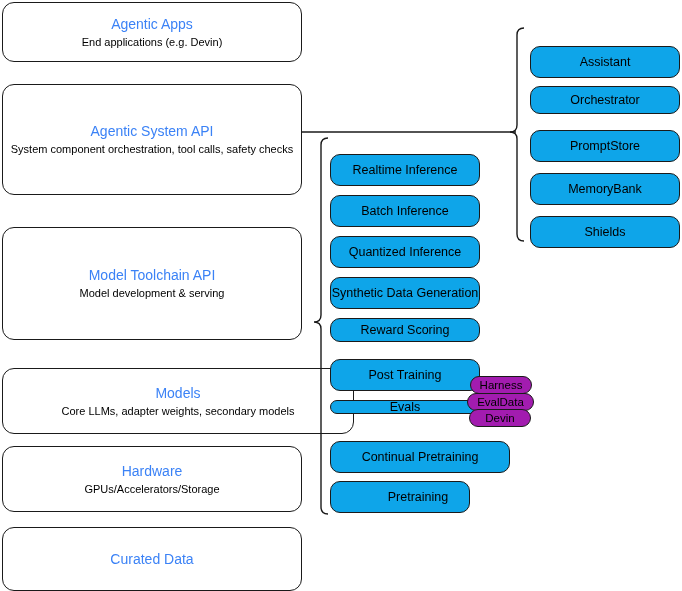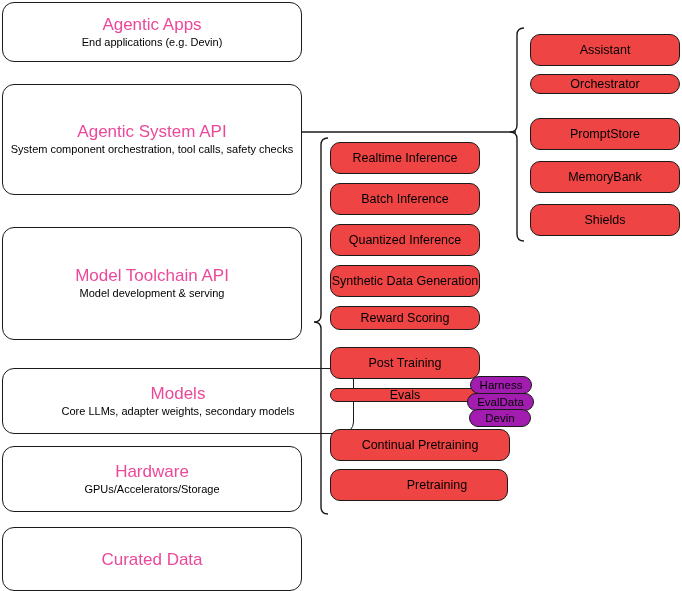--- a/index.html
+++ b/index.html
@@ -24,41 +24,42 @@
     border: 1.4px solid #1a1a1a;
     border-radius: 12px;
     background: #ffffff;
     display: flex;
     flex-direction: column;
     align-items: center;
     justify-content: center;
     text-align: center;
   }
   .box .title {
-    font-size: 17px;
+    font-size: 14px;
     line-height: 17px;
-    color: #ec4899;
+    color: #3b82f6;
     white-space: nowrap;
   }
   .box .subtitle {
     font-size: 11px;
     line-height: 13px;
     color: #000;
     margin-top: 3px;
     white-space: nowrap;
   }
   .pill-box {
     position: absolute;
     box-sizing: border-box;
     border: 1.4px solid #1a1a1a;
     border-radius: 10px;
-    background: #ef4444;
+    background: #0ea5e9;
     display: flex;
     align-items: center;
     justify-content: center;
+    margin-top: 12px;
   }
   .pill-box .label {
     font-size: 12.5px;
     line-height: 16px;
     white-space: nowrap;
   }
   .tag-pill {
     position: absolute;
     box-sizing: border-box;
     border: 1.4px solid #1a1a1a;
@@ -146,38 +147,38 @@
   </div>
   <div class="pill-box" style="left:330px; top:347px; width:150px; height:32px;">
     <span class="label">Post Training</span>
   </div>
   <div class="pill-box" style="left:330px; top:388px; width:150px; height:14px;align-items:center;">
     <span class="label">Evals</span>
   </div>
   <div class="pill-box" style="left:330px; top:429px; width:180px; height:32px;">
     <span class="label">Continual Pretraining</span>
   </div>
-  <div class="pill-box" style="left:330px; top:469px; width:178px; height:32px;padding-left:36px;">
+  <div class="pill-box" style="left:330px; top:469px; width:140px; height:32px;padding-left:36px;">
     <span class="label">Pretraining</span>
   </div>
 
   <div class="tag-pill" style="left:470px; top:376px; width:62px; height:18px;">
     <span class="label">Harness</span>
   </div>
   <div class="tag-pill" style="left:467px; top:393px; width:67px; height:18px;">
     <span class="label">EvalData</span>
   </div>
   <div class="tag-pill" style="left:469px; top:409px; width:62px; height:18px;">
     <span class="label">Devin</span>
   </div>
 
   <div class="pill-box" style="left:530px; top:34px; width:150px; height:32px;">
     <span class="label">Assistant</span>
   </div>
-  <div class="pill-box" style="left:530px; top:74px; width:150px; height:20px;">
+  <div class="pill-box" style="left:530px; top:74px; width:150px; height:28px;">
     <span class="label">Orchestrator</span>
   </div>
   <div class="pill-box" style="left:530px; top:118px; width:150px; height:32px;">
     <span class="label">PromptStore</span>
   </div>
   <div class="pill-box" style="left:530px; top:161px; width:150px; height:32px;">
     <span class="label">MemoryBank</span>
   </div>
   <div class="pill-box" style="left:530px; top:204px; width:150px; height:32px;">
     <span class="label">Shields</span>

